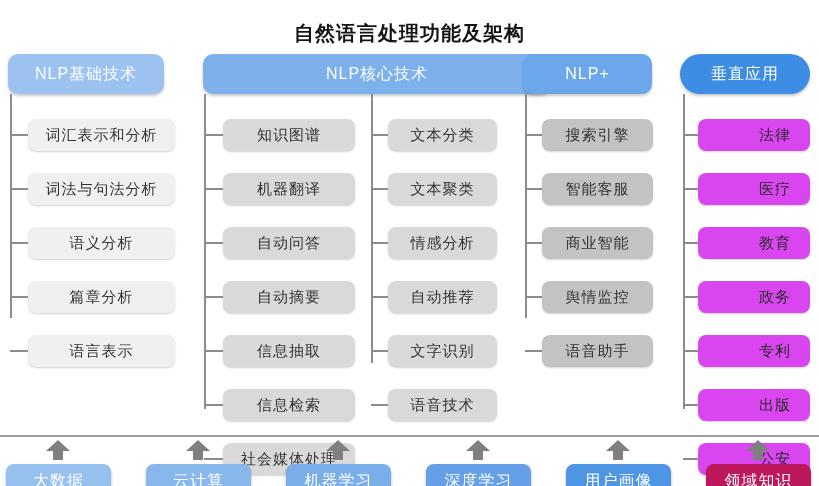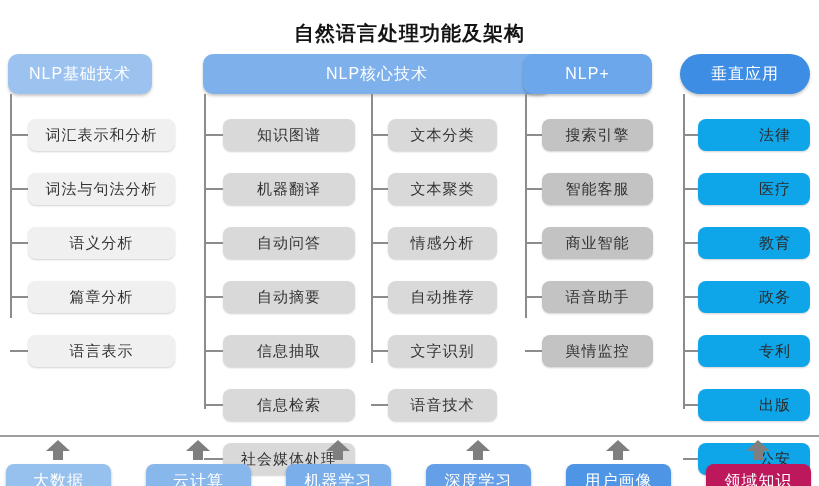--- a/index.html
+++ b/index.html
@@ -11,42 +11,42 @@
     position:absolute;top:4px;left:0;width:100%;text-align:center;
     font-size:20px;font-weight:bold;color:#141414;margin:0;letter-spacing:1px;
   }
   
   .hdr{
     position:absolute;top:38px;height:40px;border-radius:10px;
     display:flex;align-items:center;justify-content:center;
     color:#ffffff;font-size:16px;letter-spacing:1px;
     box-shadow:0 2px 3px rgba(0,0,0,.22);
   }
-  .hdr1{left:8px;width:144px;background:#9cc3f0;}
+  .hdr1{left:8px;width:156px;background:#9cc3f0;}
   .hdr2{left:203px;width:348px;background:#7eb1ec;}
   .hdr3{left:523px;width:129px;background:#6ba7ea;}
   .hdr4{left:680px;width:130px;background:#3d8de4;border-radius:20px;}
   
   .vline{position:absolute;width:2px;background:#8c8c8c;}
   
   .col{position:absolute;display:flex;flex-direction:column;gap:22px;--stub:18px;}
   .item{
     position:relative;height:32px;border-radius:8px;
     display:flex;align-items:center;justify-content:center;
     font-size:15px;color:#333;letter-spacing:1px;
     box-shadow:0 1px 2px rgba(0,0,0,.18);
   }
   .item::before{
     content:"";position:absolute;left:calc(-1*var(--stub));top:50%;
     width:var(--stub);height:2px;background:#8c8c8c;margin-top:-1px;
   }
   .g1{background:#f0f0f0;}
   .g2{background:#d9d9d9;}
   .g3{background:#c3c3c3;}
-  .g4{background:#0ea5e9;color:#2b2b2b;padding-left:42px;}
+  .g4{background:#d946ef;color:#2b2b2b;padding-left:42px;}
   
   .sep{position:absolute;left:0;top:419px;width:819px;height:2px;background:#9e9e9e;}
   
   .arrow{position:absolute;top:424px;width:24px;}
   .arrow .tri{
     display:block;width:0;height:0;margin:0 auto;
     border-left:12px solid transparent;border-right:12px solid transparent;
     border-bottom:11px solid #7f7f7f;
   }
   .arrow .stem{display:block;width:10px;height:9px;margin:0 auto;background:#7f7f7f;}
@@ -112,22 +112,22 @@
     <div class="item g2">情感分析</div>
     <div class="item g2">自动推荐</div>
     <div class="item g2">文字识别</div>
     <div class="item g2">语音技术</div>
   </div>
 
   <div class="col" style="left:542px;top:103px;width:111px;--stub:17px;">
     <div class="item g3">搜索引擎</div>
     <div class="item g3">智能客服</div>
     <div class="item g3">商业智能</div>
+    <div class="item g3">舆情监控</div>
     <div class="item g3">语音助手</div>
-    <div class="item g3">舆情监控</div>
   </div>
 
   <div class="col" style="left:698px;top:103px;width:112px;--stub:15px;">
     <div class="item g4">法律</div>
     <div class="item g4">医疗</div>
     <div class="item g4">教育</div>
     <div class="item g4">政务</div>
     <div class="item g4">专利</div>
     <div class="item g4">出版</div>
     <div class="item g4">公安</div>

